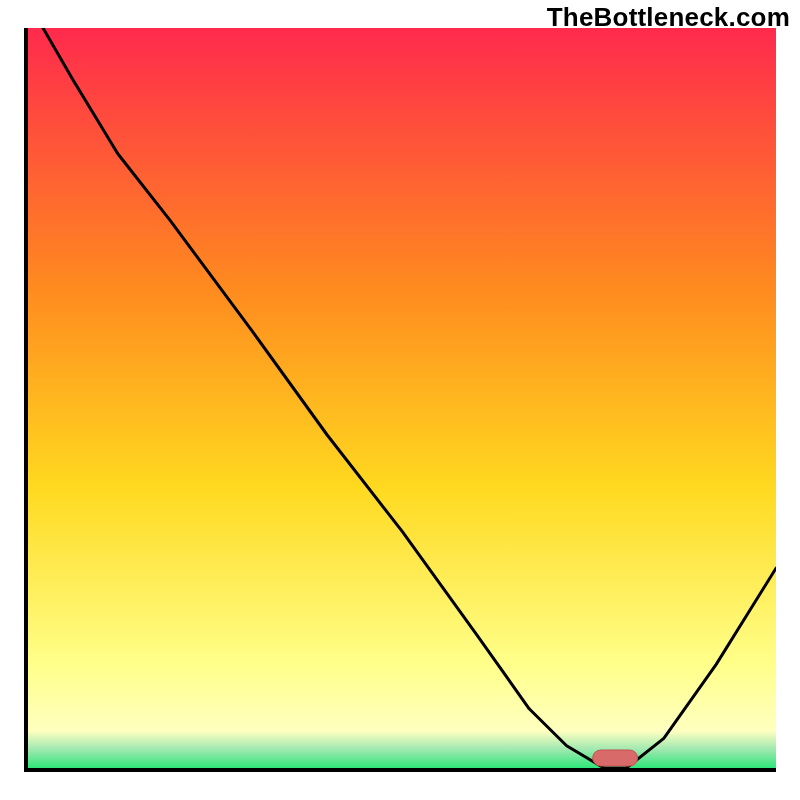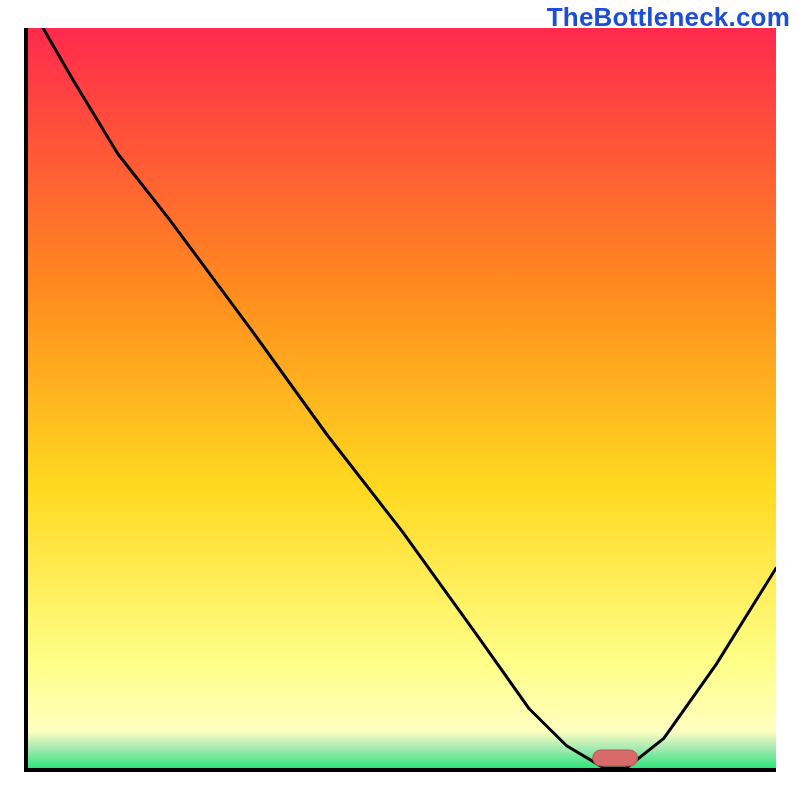--- a/index.html
+++ b/index.html
@@ -15,21 +15,21 @@
     position: relative;
     width: 800px;
     height: 800px;
   }
   .watermark {
     position: absolute;
     top: 2px;
     right: 10px;
     font-size: 26px;
     font-weight: 600;
-    color: #1d4ed8;
+    color: #000000;
     letter-spacing: 0.2px;
   }
   .plot {
     position: absolute;
     left: 24px;
     top: 28px;
     width: 752px;
     height: 744px;
     border-left: 4px solid #000;
     border-bottom: 4px solid #000;

